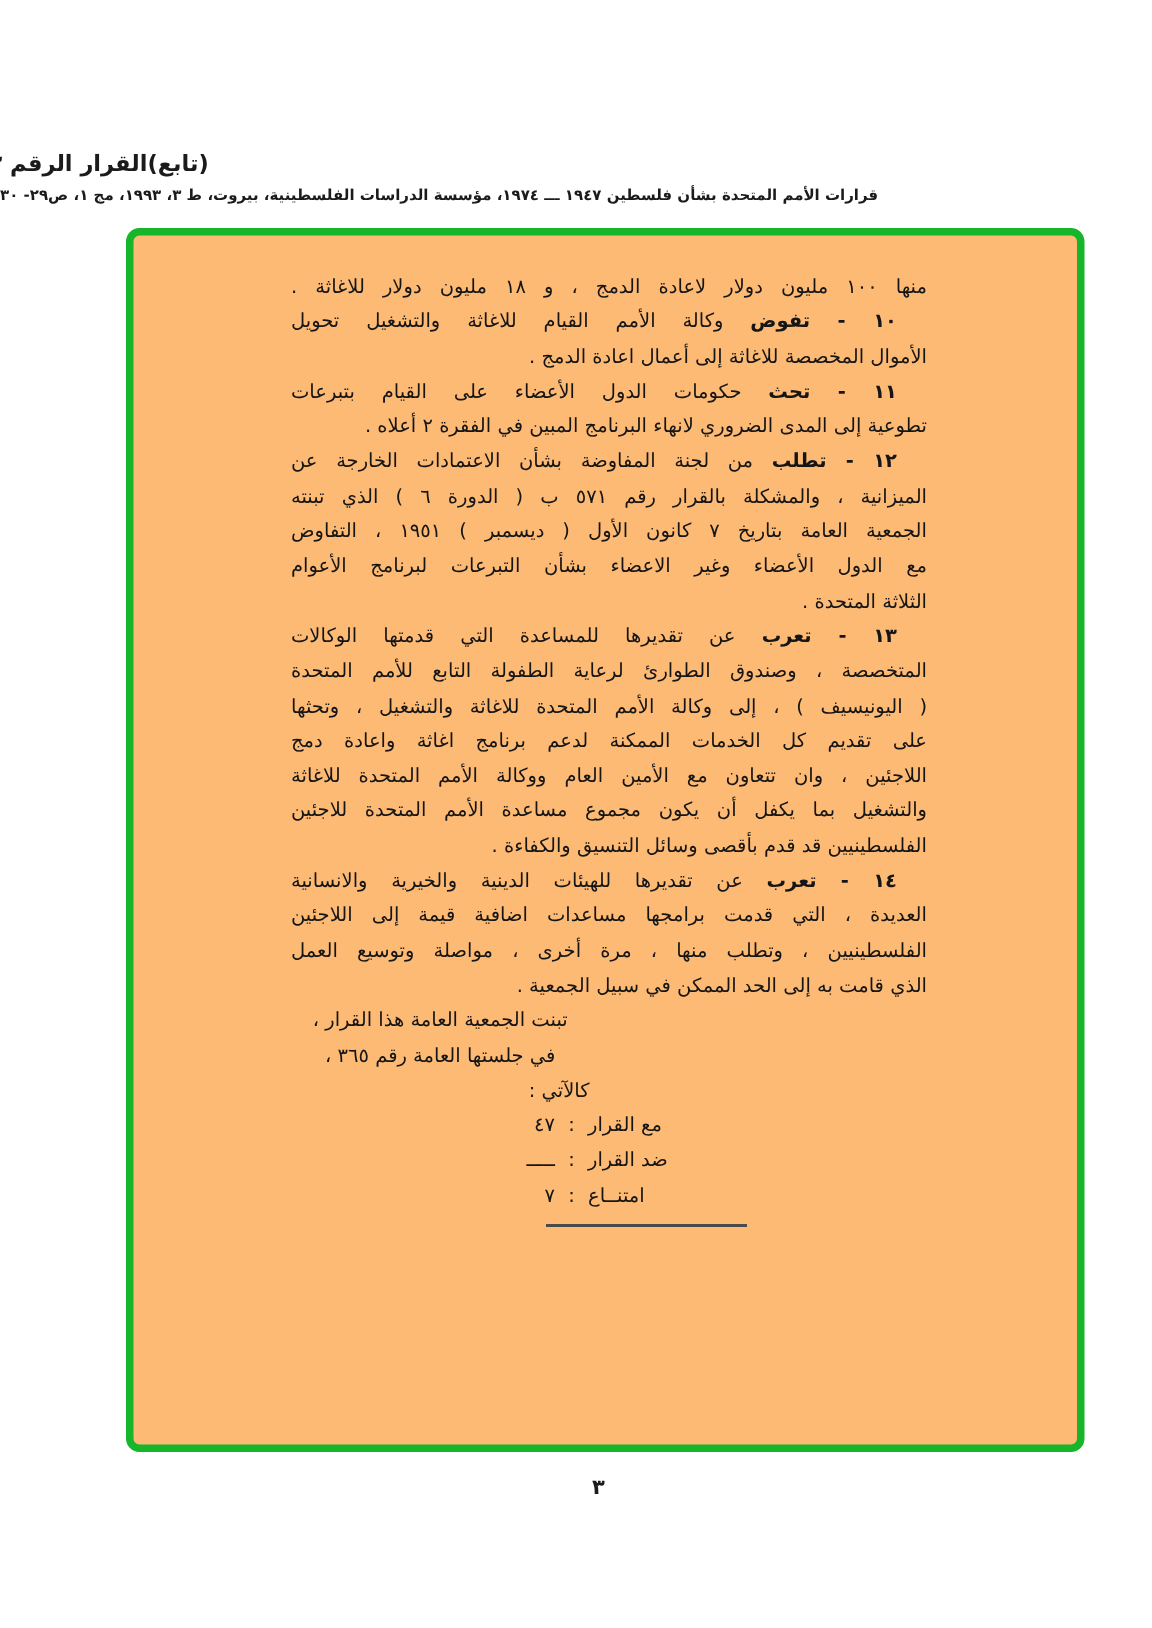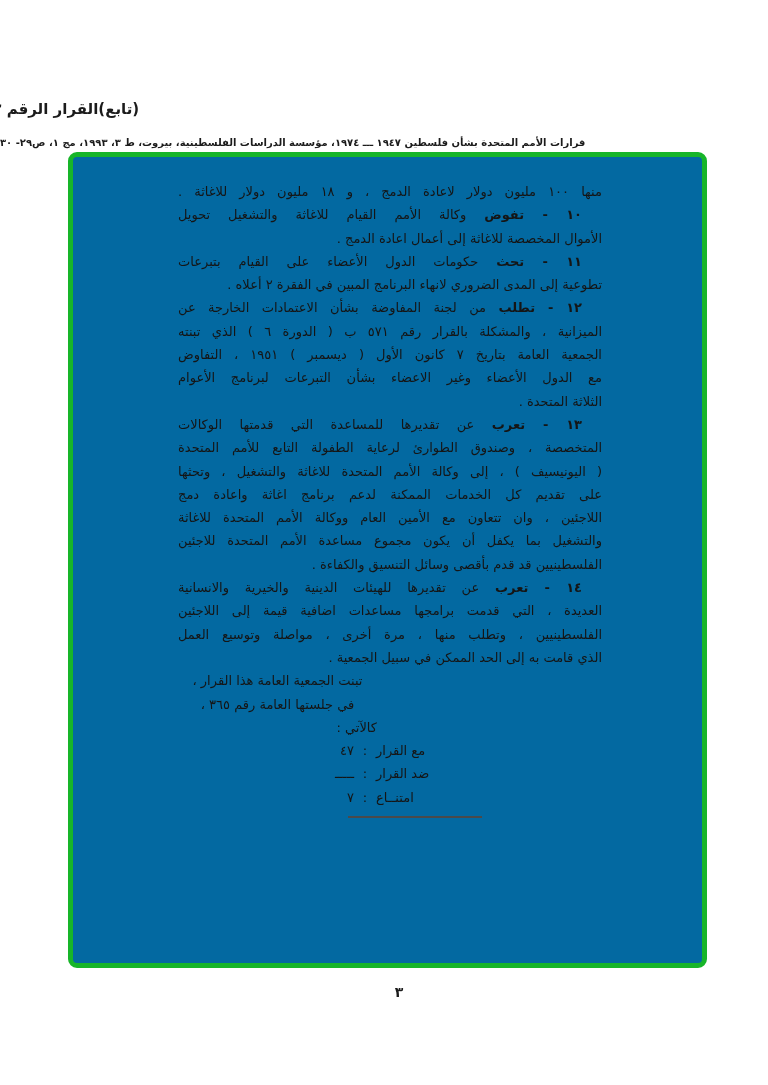--- a/index.html
+++ b/index.html
@@ -3,25 +3,25 @@
 <meta charset="utf-8">
 <style>
   html,body{margin:0;padding:0;background:#ffffff;}
   .page{
     position:relative;width:768px;height:1085px;background:#ffffff;
     font-family:"DejaVu Sans",sans-serif;color:#1b1b1b;overflow:hidden;
   }
   
   .doc-header{position:absolute;top:100px;left:0;width:100%;text-align:left;direction:rtl;}
   .doc-title{font-size:15px;font-weight:bold;transform:translateX(-26px);letter-spacing:0;}
-  .doc-source{font-size:10px;font-weight:bold;margin-top:19px;}
+  .doc-source{font-size:10px;font-weight:bold;margin-top:7px;}
   
   .green-box{
-    position:absolute;left:68px;top:152px;width:629px;height:806px;
-    border:5px solid var(--frame-green,#17b529);border-radius:9px;background:#0369a1;
+    position:absolute;left:84px;top:152px;width:629px;height:806px;
+    border:5px solid var(--frame-green,#17b529);border-radius:9px;background:#fdba74;
   }
   
   .text-col{
     position:absolute;top:23px;right:100px;width:424px;direction:rtl;
     font-size:13px;line-height:23.3px;color:#151515;
   }
   .ln{height:23.3px;overflow:visible;white-space:nowrap;text-align:right;}
   .ln.j{white-space:normal;text-align:justify;text-align-last:justify;}
   .ln.ind{padding-right:20px;}
   .pre,.b{font-weight:bold;}

